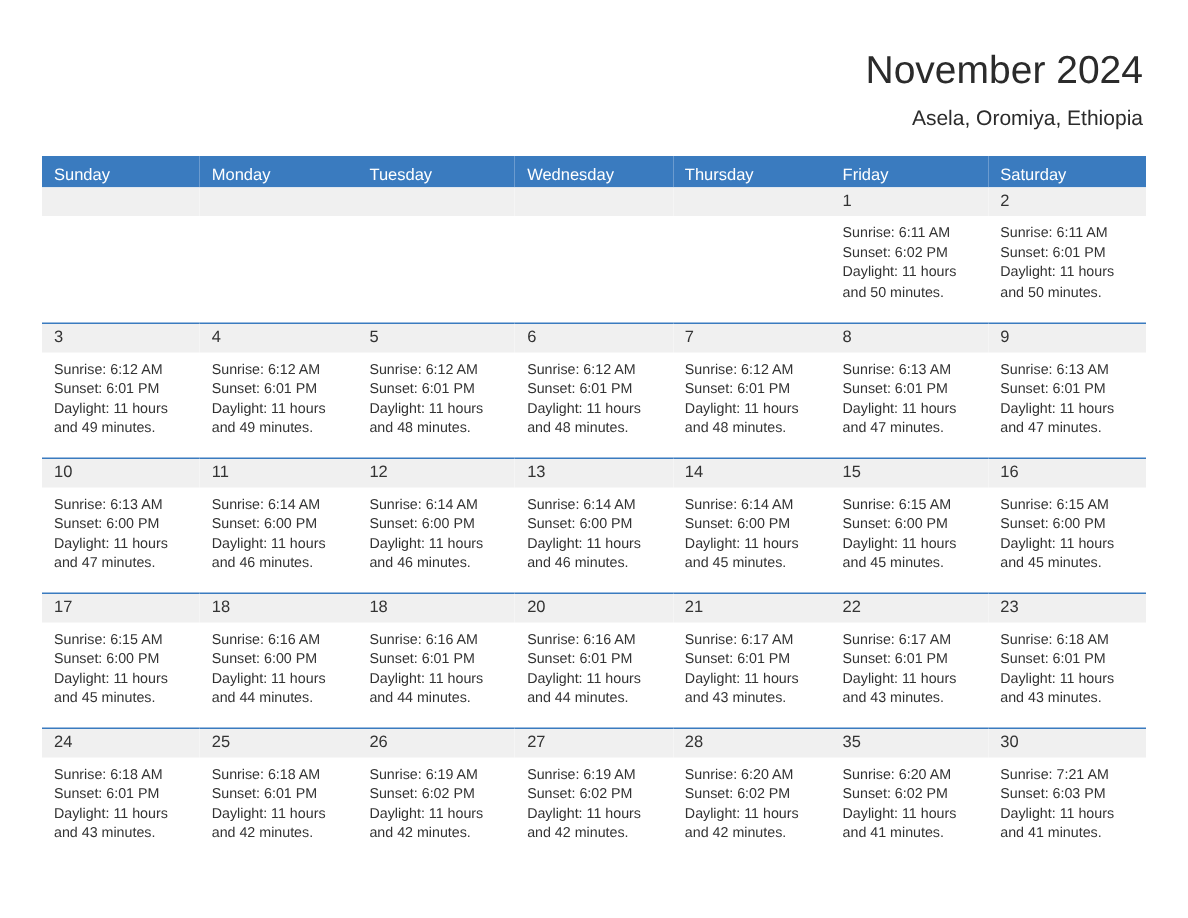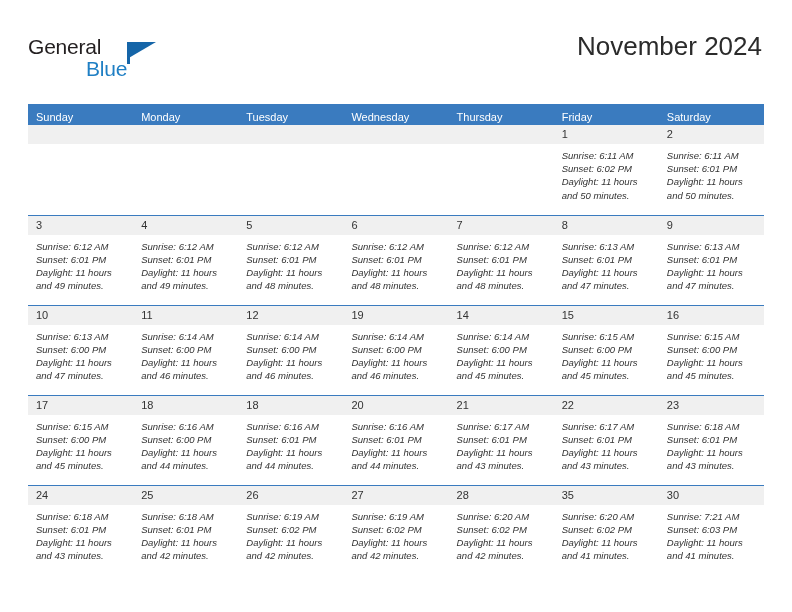--- a/index.html
+++ b/index.html
@@ -132,40 +132,34 @@
     padding: 1px 0 0 8px;
     font-size: 11px;
     color: #333333;
     line-height: 17px;
   }
   .cell-body {
     padding: 5px 6px 0 8px;
     font-size: 9.5px;
     color: #333333;
     line-height: 13.2px;
-    font-style: italic;
   }
   .cell-body div { white-space: nowrap; }
 </style>
 </head>
 <body>
 
 <div class="page">
 
   <div class="top-bar">
 
-    <div class="logo">
-      <span class="logo-general">General</span>
-      <span class="logo-flagpole"></span>
-      <span class="logo-flag"></span>
-      <span class="logo-blue">Blue</span>
-    </div>
 
     <div class="title-block">
       <div class="cal-title">November 2024</div>
+      <div class="cal-subtitle">Asela, Oromiya, Ethiopia</div>
     </div>
 
   </div>
 
   <div class="calendar">
     <table class="cal">
       <thead>
         <tr>
           <th>Sunday</th>
           <th>Monday</th>
@@ -332,21 +326,21 @@
           <td>
             <div class="daynum-band">12</div>
             <div class="cell-body">
               <div>Sunrise: 6:14 AM</div>
               <div>Sunset: 6:00 PM</div>
               <div>Daylight: 11 hours</div>
               <div>and 46 minutes.</div>
             </div>
           </td>
           <td>
-            <div class="daynum-band">19</div>
+            <div class="daynum-band">13</div>
             <div class="cell-body">
               <div>Sunrise: 6:14 AM</div>
               <div>Sunset: 6:00 PM</div>
               <div>Daylight: 11 hours</div>
               <div>and 46 minutes.</div>
             </div>
           </td>
           <td>
             <div class="daynum-band">14</div>
             <div class="cell-body">

